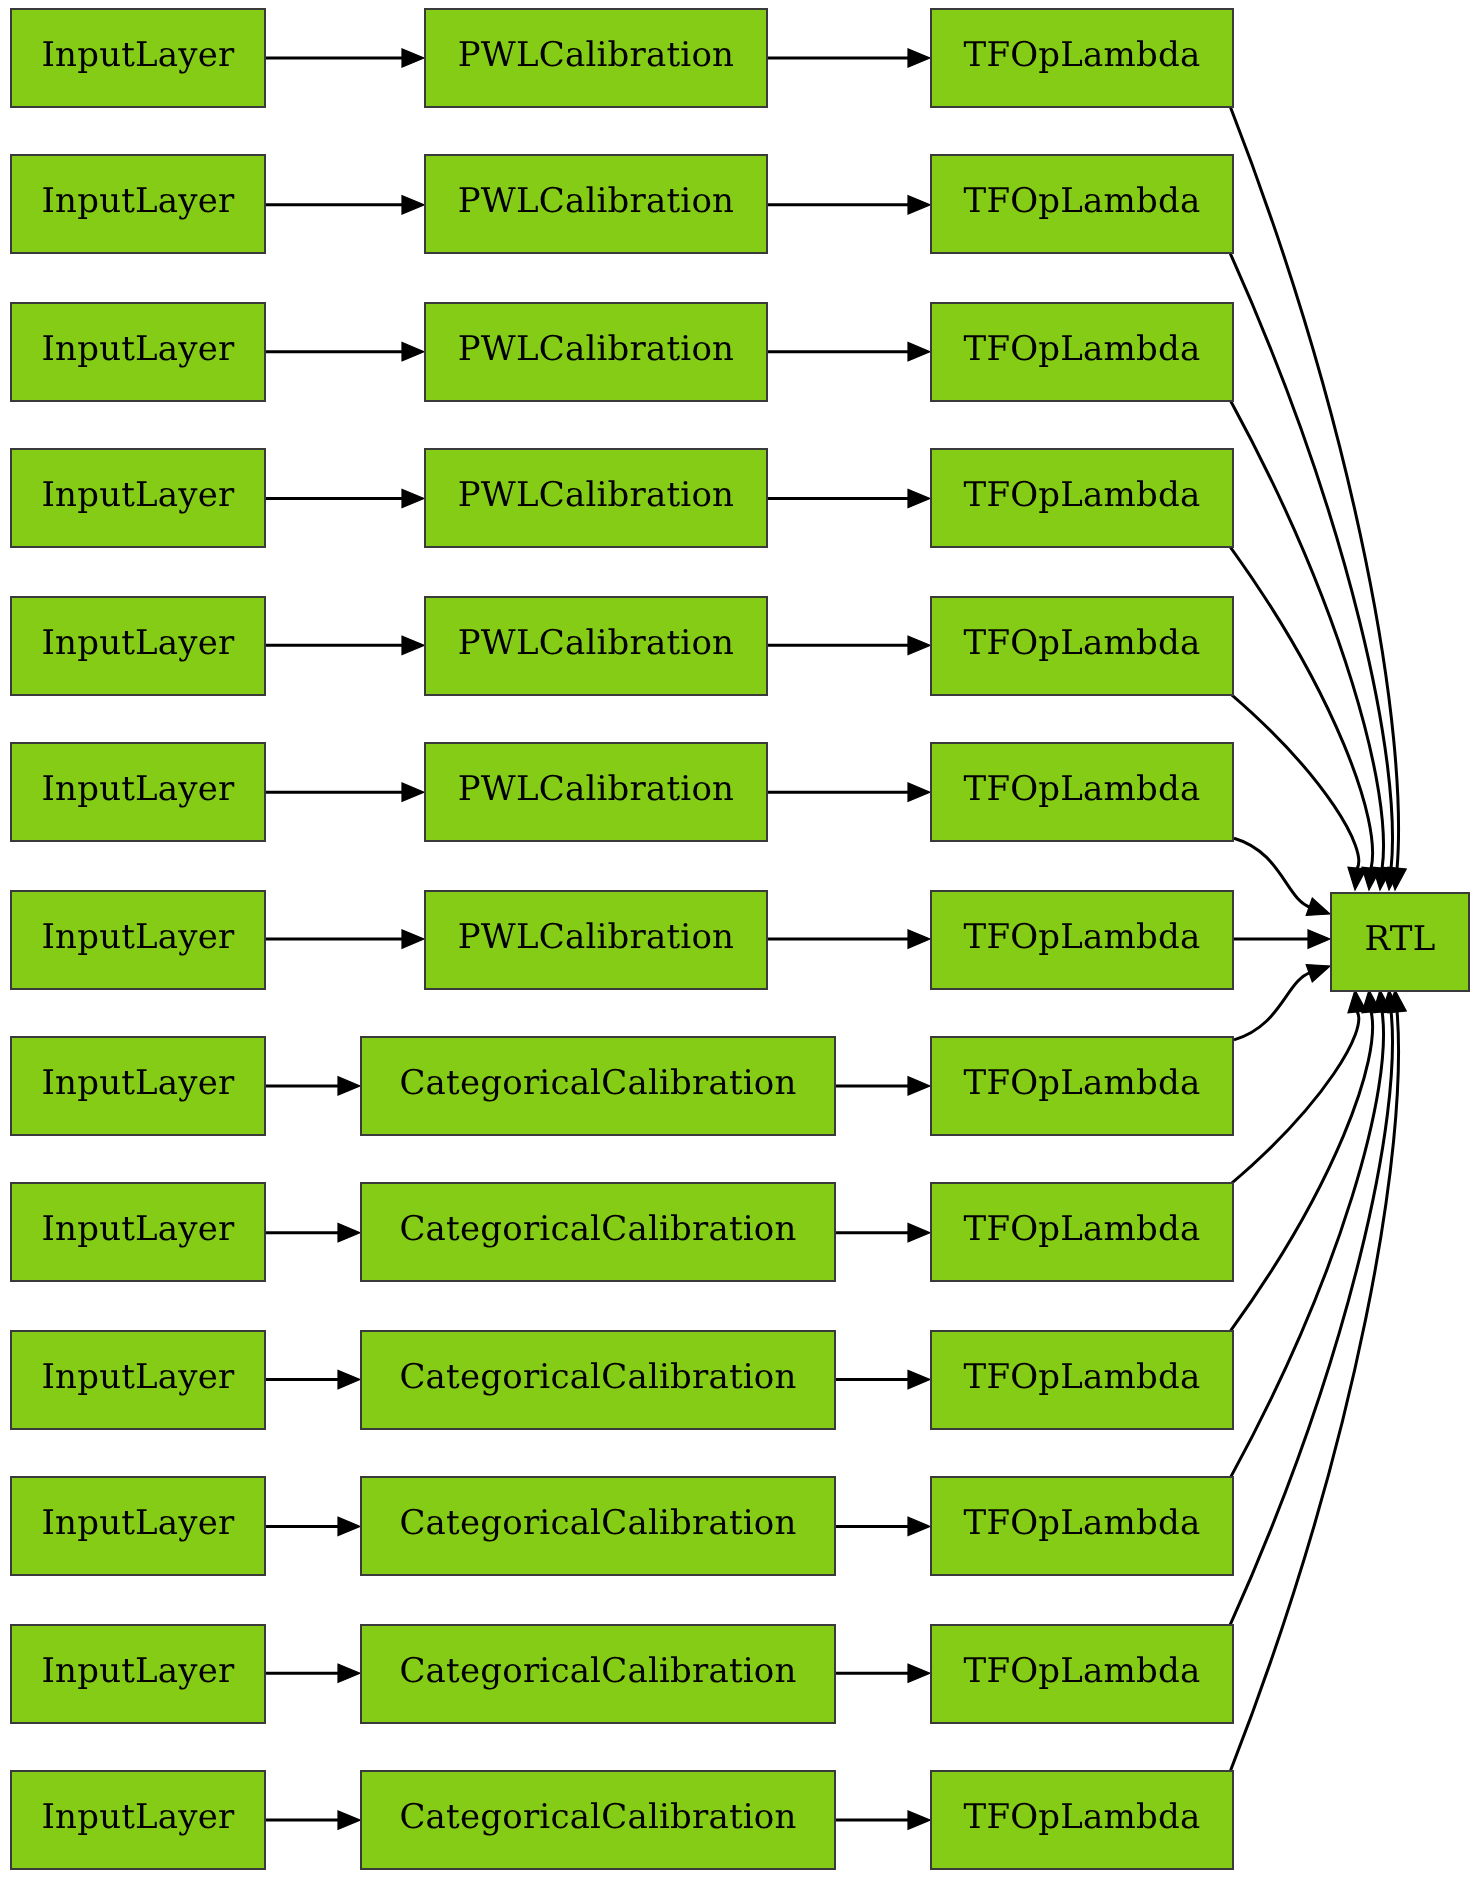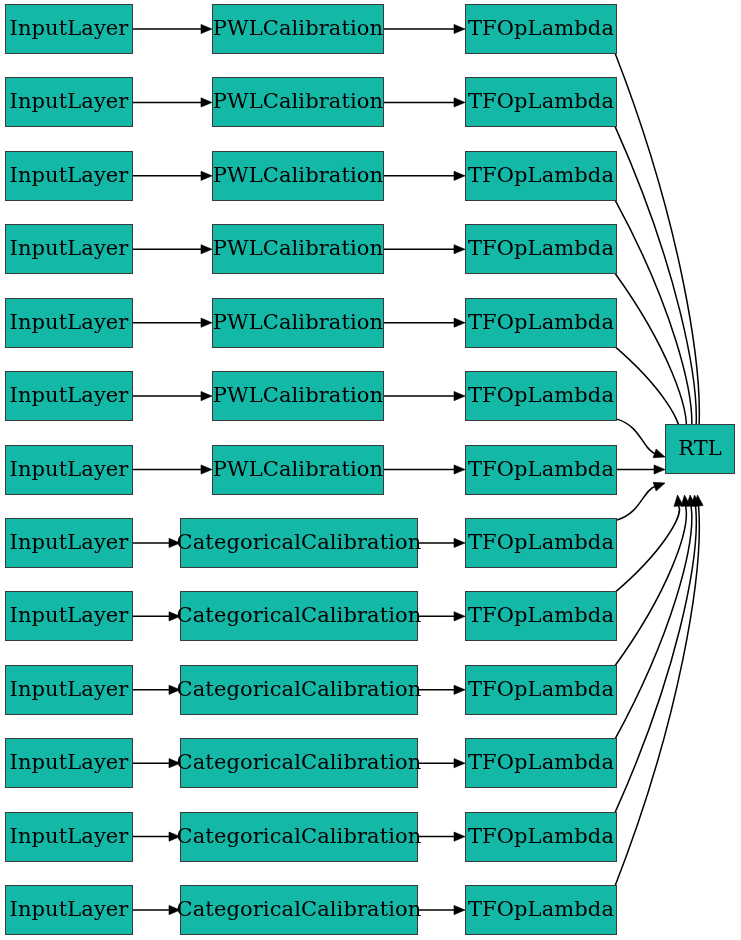--- a/index.html
+++ b/index.html
@@ -21,26 +21,26 @@
     left: 0;
     top: 0;
     width: 741px;
     height: 940px;
     pointer-events: none;
   }
   .node {
     position: absolute;
     box-sizing: border-box;
     border: 1.4px solid #3a3a3a;
-    background: #14b8a6;
+    background: #84cc16;
     display: flex;
     align-items: center;
     justify-content: center;
     color: #000000;
-    font-size: 21px;
+    font-size: 17px;
     line-height: 1;
     white-space: nowrap;
     letter-spacing: 0.1px;
   }
   .node-label {
     display: block;
     position: relative;
     top: -0.5px;
   }
 </style>
@@ -239,17 +239,17 @@
       </div>
       <div class="node" style="left: 5px; top: 885.04px; width: 128px; height: 50px;">
         <span class="node-label">InputLayer</span>
       </div>
       <div class="node" style="left: 180px; top: 885.04px; width: 238px; height: 50px;">
         <span class="node-label">CategoricalCalibration</span>
       </div>
       <div class="node" style="left: 465px; top: 885.04px; width: 152px; height: 50px;">
         <span class="node-label">TFOpLambda</span>
       </div>
-      <div class="node" style="left: 665px; top: 424px; width: 70px; height: 50px;">
+      <div class="node" style="left: 665px; top: 446px; width: 70px; height: 50px;">
         <span class="node-label">RTL</span>
       </div>
     </div>
 </div>
 
 </body></html>

